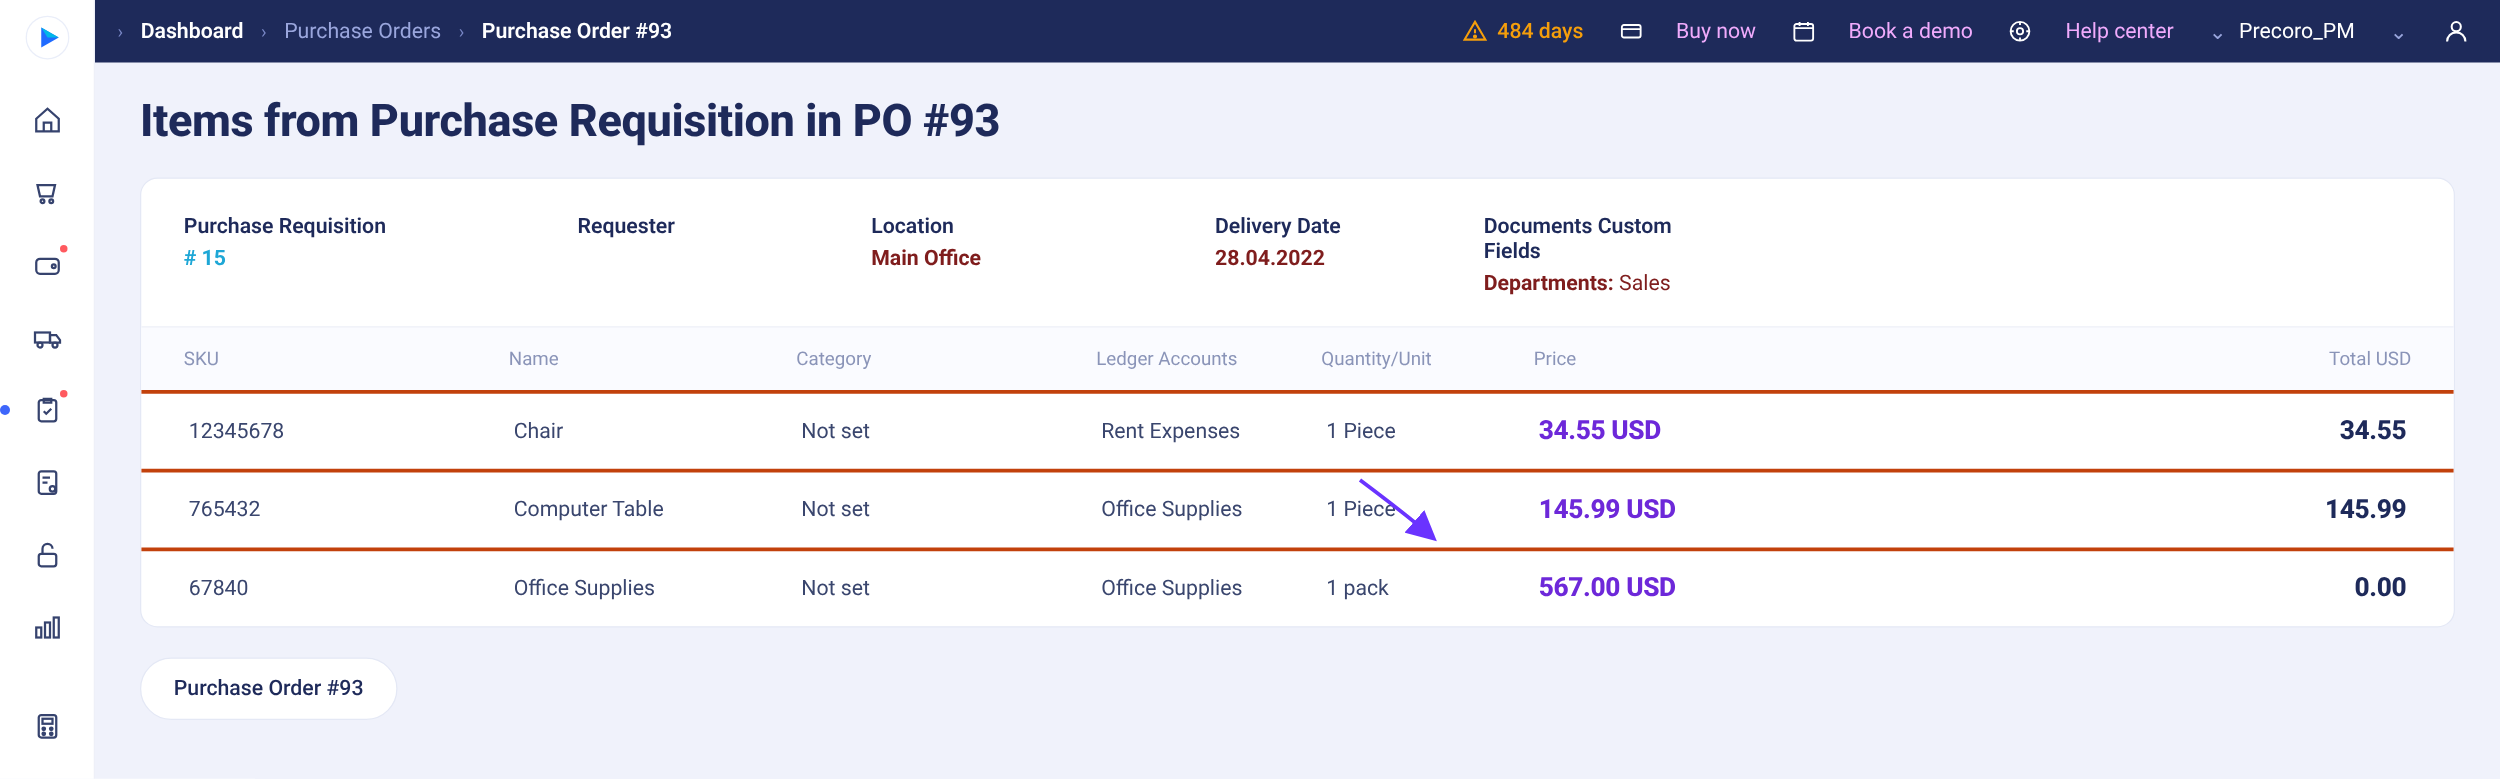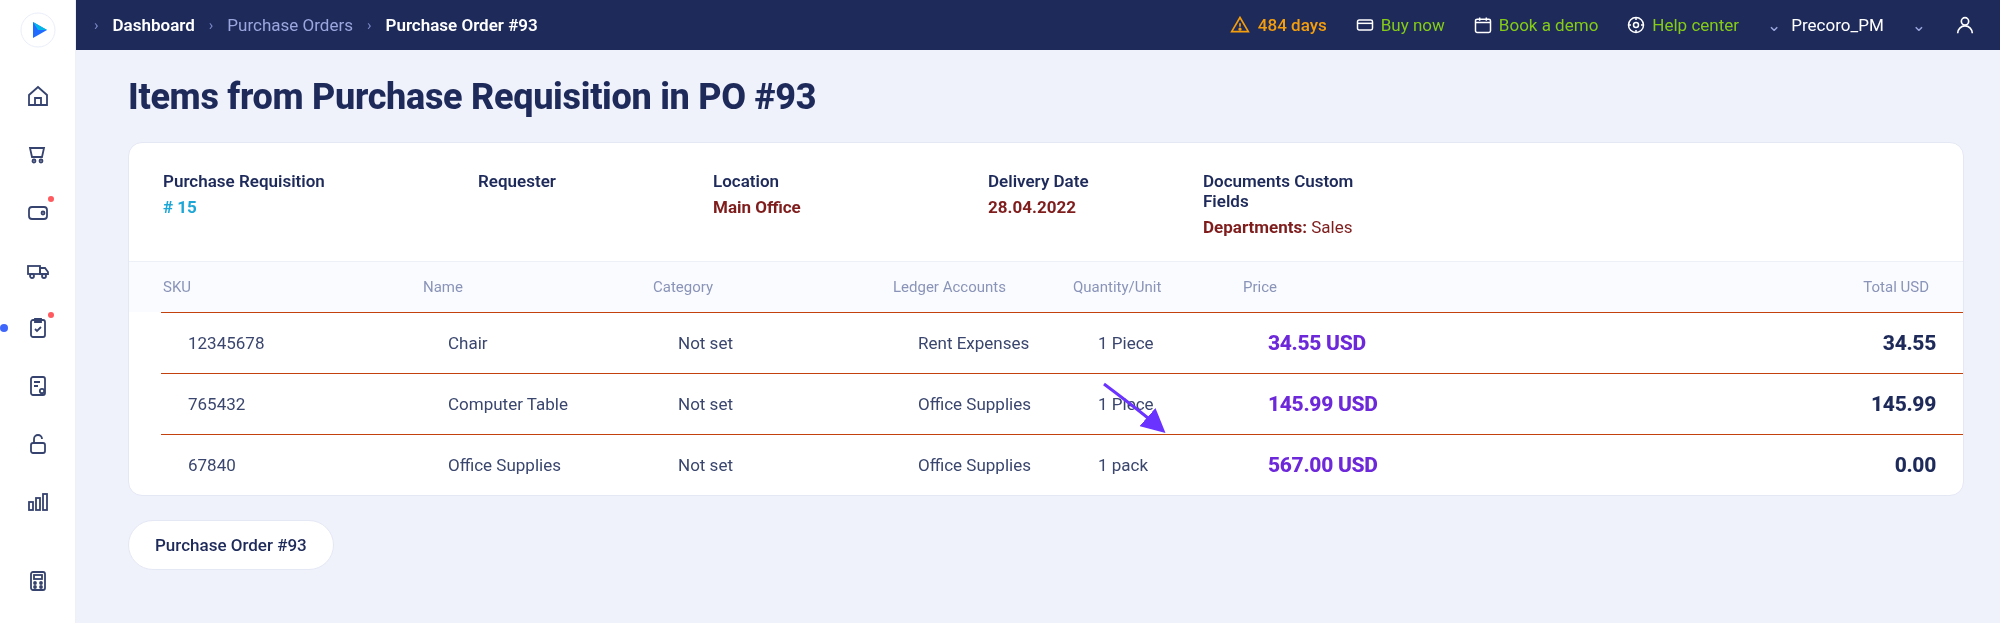--- a/index.html
+++ b/index.html
@@ -69,28 +69,28 @@
     color:#ffffff;
     padding: 0 24px 0 18px;
     font-size: 17px;
   }
   .breadcrumbs { display:flex; align-items:center; gap:14px; }
   .crumb { display:flex; align-items:center; gap:14px; }
   .crumb-sep { color:#7a88c7; font-size:15px; }
   .muted-crumb { color:#9aa6dd; }
   .topbar-right { margin-left:auto; display:flex; align-items:center; gap:28px; }
   .days-warning { color:#f59e0b; display:flex; align-items:center; gap:8px; font-weight:500;}
-  .top-action { display:flex; align-items:center; gap:6px; cursor:pointer; color:#84cc16; white-space:nowrap;}
+  .top-action { display:flex; align-items:center; gap:26px; cursor:pointer; color:#f0abfc; white-space:nowrap;}
   .top-icon { display:inline-flex; }
   .top-user { display:flex; align-items:center; gap:10px; }
 
   
   .content {
     position:absolute;
-    left: 92px; right:0; top:50px;
+    left: 76px; right:0; top:50px;
     padding: 26px 36px 0 36px;
   }
   .page-title {
     font-size: 36px;
     font-weight: 800;
     color:#1e2a5a;
     margin-bottom: 24px;
     letter-spacing: -0.3px;
   }
 
@@ -119,26 +119,25 @@
     grid-template-columns: 260px 230px 240px 180px 170px 1fr 150px;
     padding: 16px 34px 16px 34px;
     font-size:15px;
     color:#8a94b8;
     border-top:1px solid #eef0f8;
     background:#fafbff;
   }
   .table-row {
     display:grid;
     grid-template-columns: 260px 230px 240px 180px 170px 1fr 150px;
-    padding: 18px 27px;
+    padding: 18px 38px;
     font-size:17px;
     color:#3a466e;
-    border-top:1px solid #c2410c;
+    border-top:3px solid #c2410c;
     align-items:center;
-    margin-left:32px;
   }
   .price-cell { font-size:21px; font-weight:800; color:#6d28d9; letter-spacing:-0.3px;}
   .total-cell { font-size:21px; font-weight:800; color:#1e2a5a; text-align:right; letter-spacing:-0.3px;}
   .th-right { text-align:right; }
 
   .po-chip {
     display:inline-block;
     background:#fff;
     border:1px solid #e4e8f5;
     border-radius: 999px;

